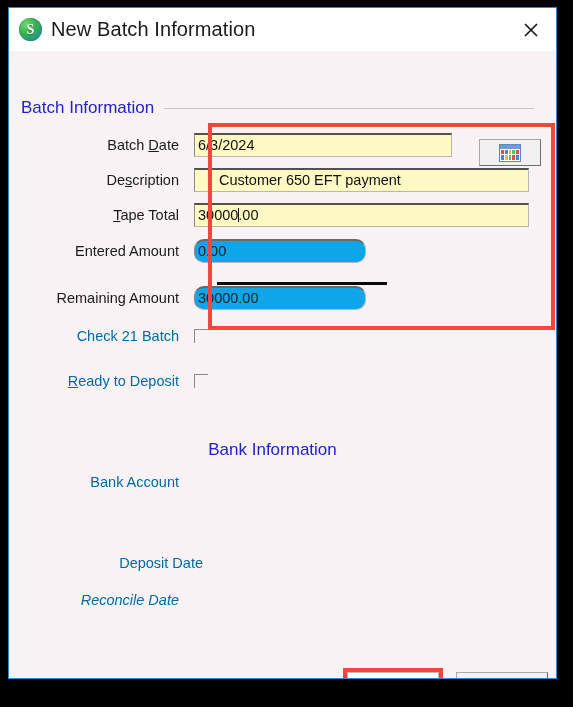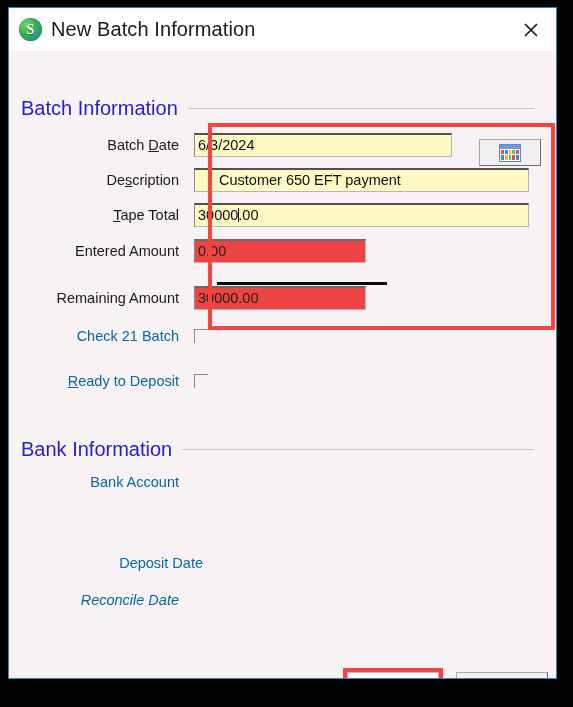--- a/index.html
+++ b/index.html
@@ -99,21 +99,21 @@
   .group-head {
     position: absolute;
     left: 12px;
     right: 22px;
     display: flex;
     align-items: center;
     height: 18px;
   }
   .group-head .gh-label {
     color: #2222cc;
-    font-size: 20px;
+    font-size: 17px;
     white-space: nowrap;
     padding-right: 10px;
     text-align: right;
   }
   .group-head .gh-rule {
     flex: 1 1 auto;
     height: 1px;
     background: #c9c4c8;
   }
 
@@ -148,23 +148,24 @@
     border-left: 1px solid #8d8a8d;
     font-family: "Liberation Sans", sans-serif;
     font-size: 14.5px;
     color: #111111;
     padding: 0 3px;
     line-height: 21px;
     white-space: nowrap;
     overflow: hidden;
   }
   .tf.readonly {
-    background: #ef4444;
+    background: #0ea5e9;
     color: #222222;
     border-top: 2px solid #6a6767;
+    border-radius: 10px;
   }
   .caret {
     display: inline-block;
     width: 1px;
     height: 14px;
     background: #111111;
     vertical-align: -2px;
     margin: 0 -1px 0 0;
   }
 
@@ -336,21 +337,21 @@
       <div class="row" style="top:272px;">
         <div class="lbl disabled">Check 21 Batch</div>
         <div class="cbx"></div>
       </div>
 
       <div class="row" style="top:317px;">
         <div class="lbl disabled"><span></span><u>R</u><span>eady to Deposit</span></div>
         <div class="cbx"></div>
       </div>
 
-      <div class="group-head" style="top:389px;">
+      <div class="group-head" style="top:389px;flex-direction:column;">
         <div class="gh-label">Bank Information</div>
         <div class="gh-rule"></div>
       </div>
 
       <div class="row" style="top:418px;">
         <div class="lbl disabled">Bank Account</div>
         <div></div>
       </div>
 
       <div class="row" style="top:499px;padding-left:24px;">

